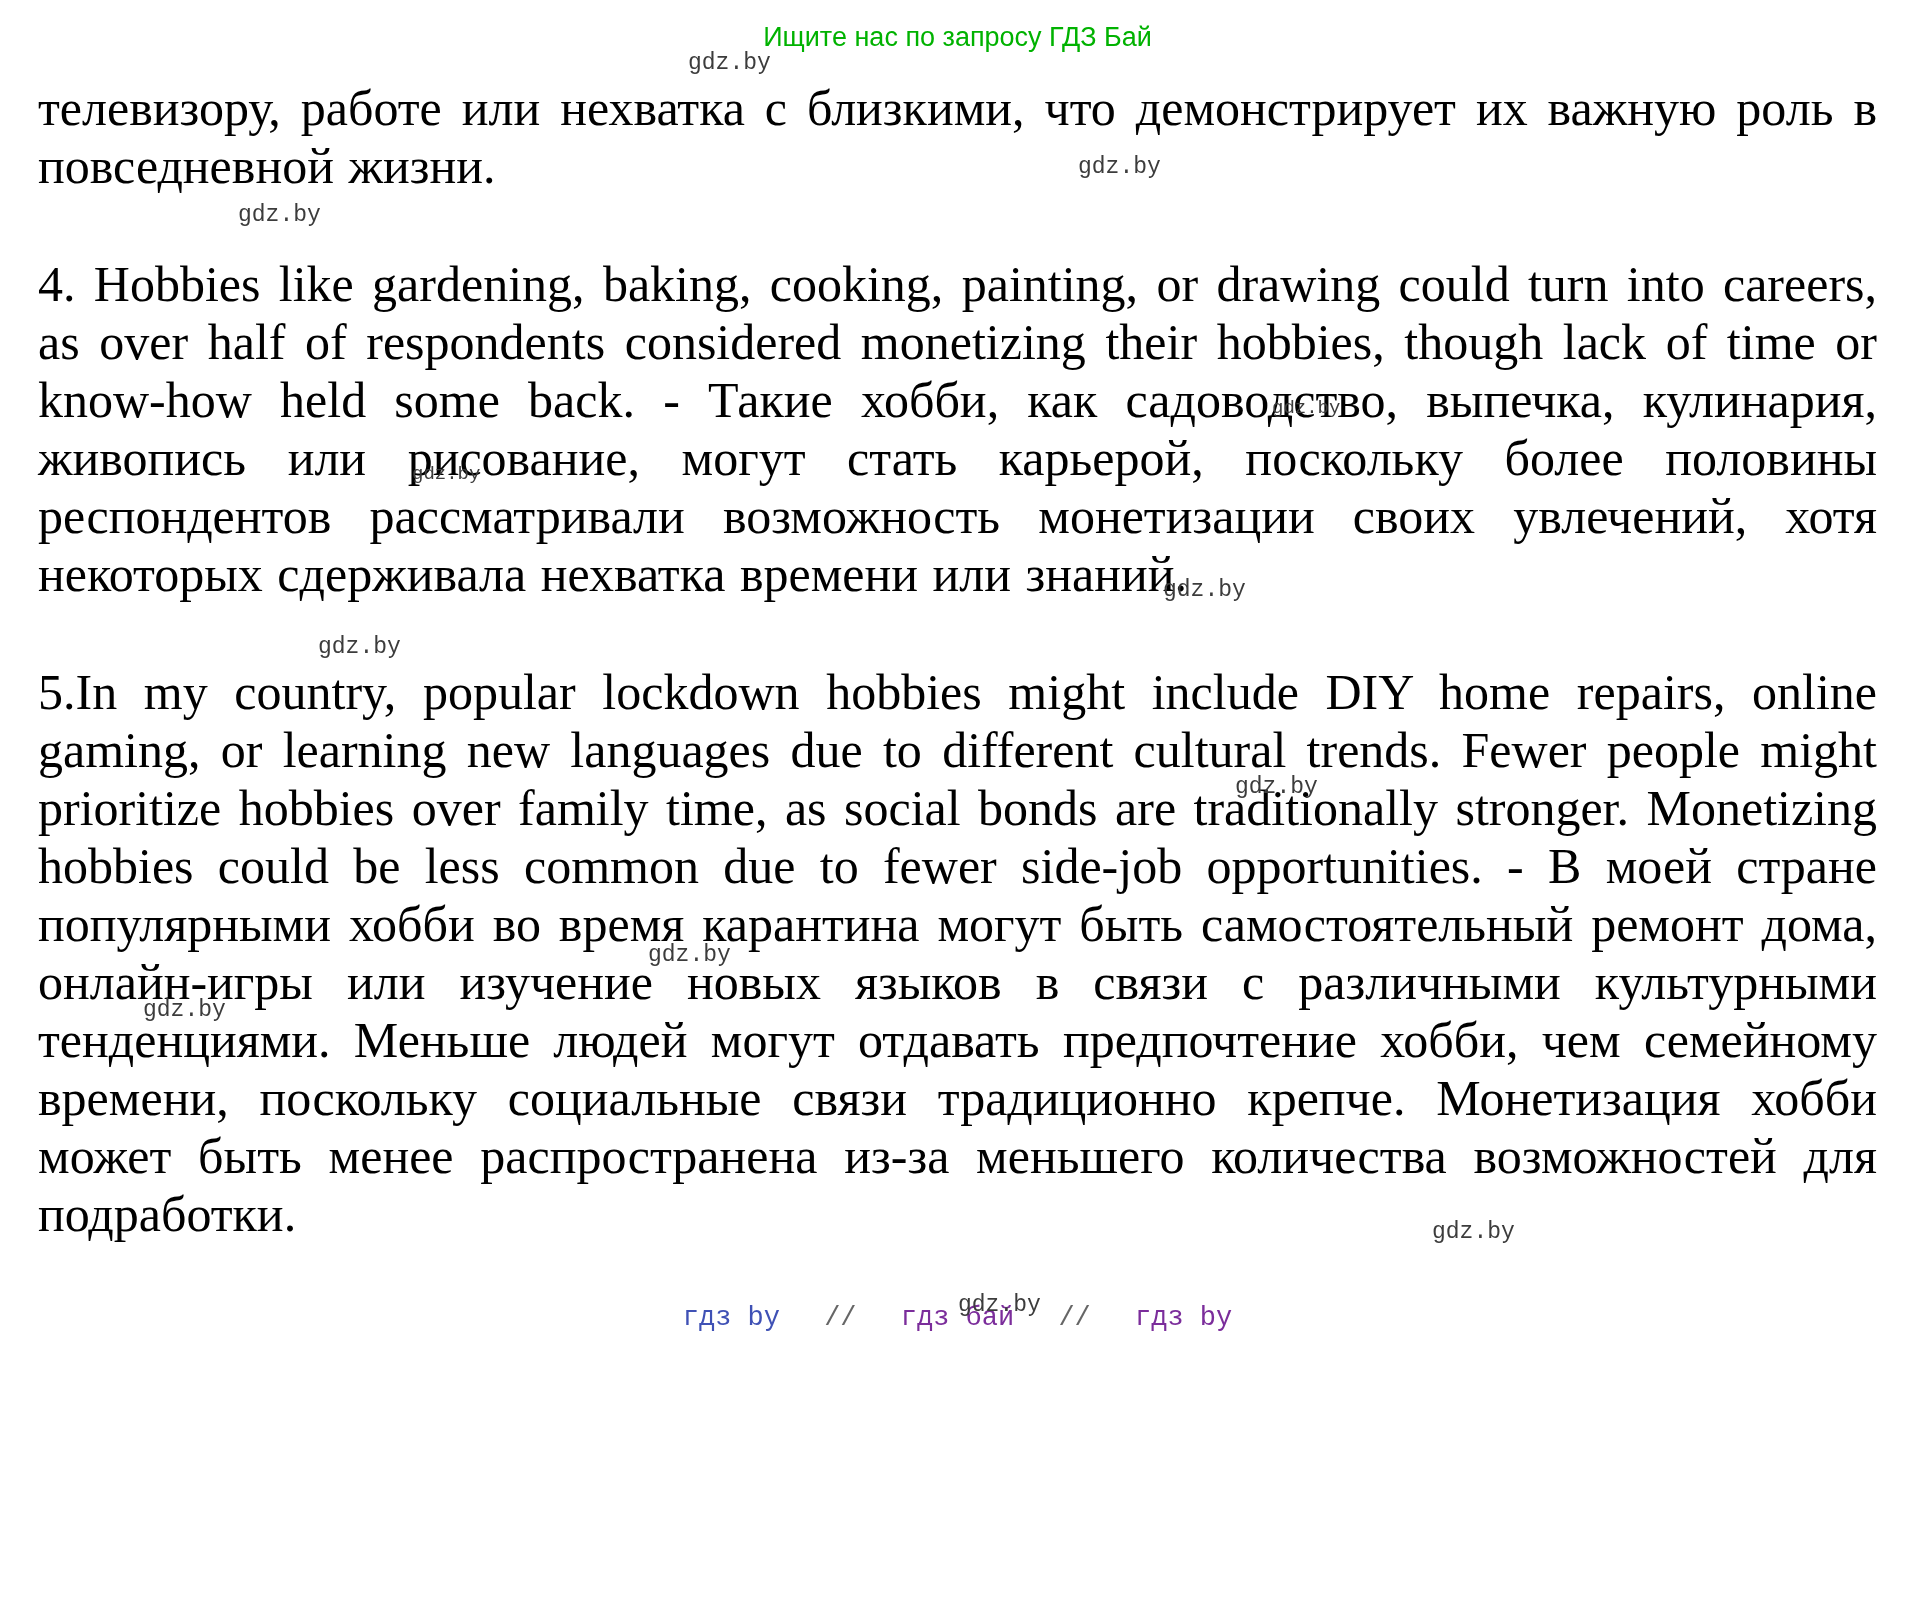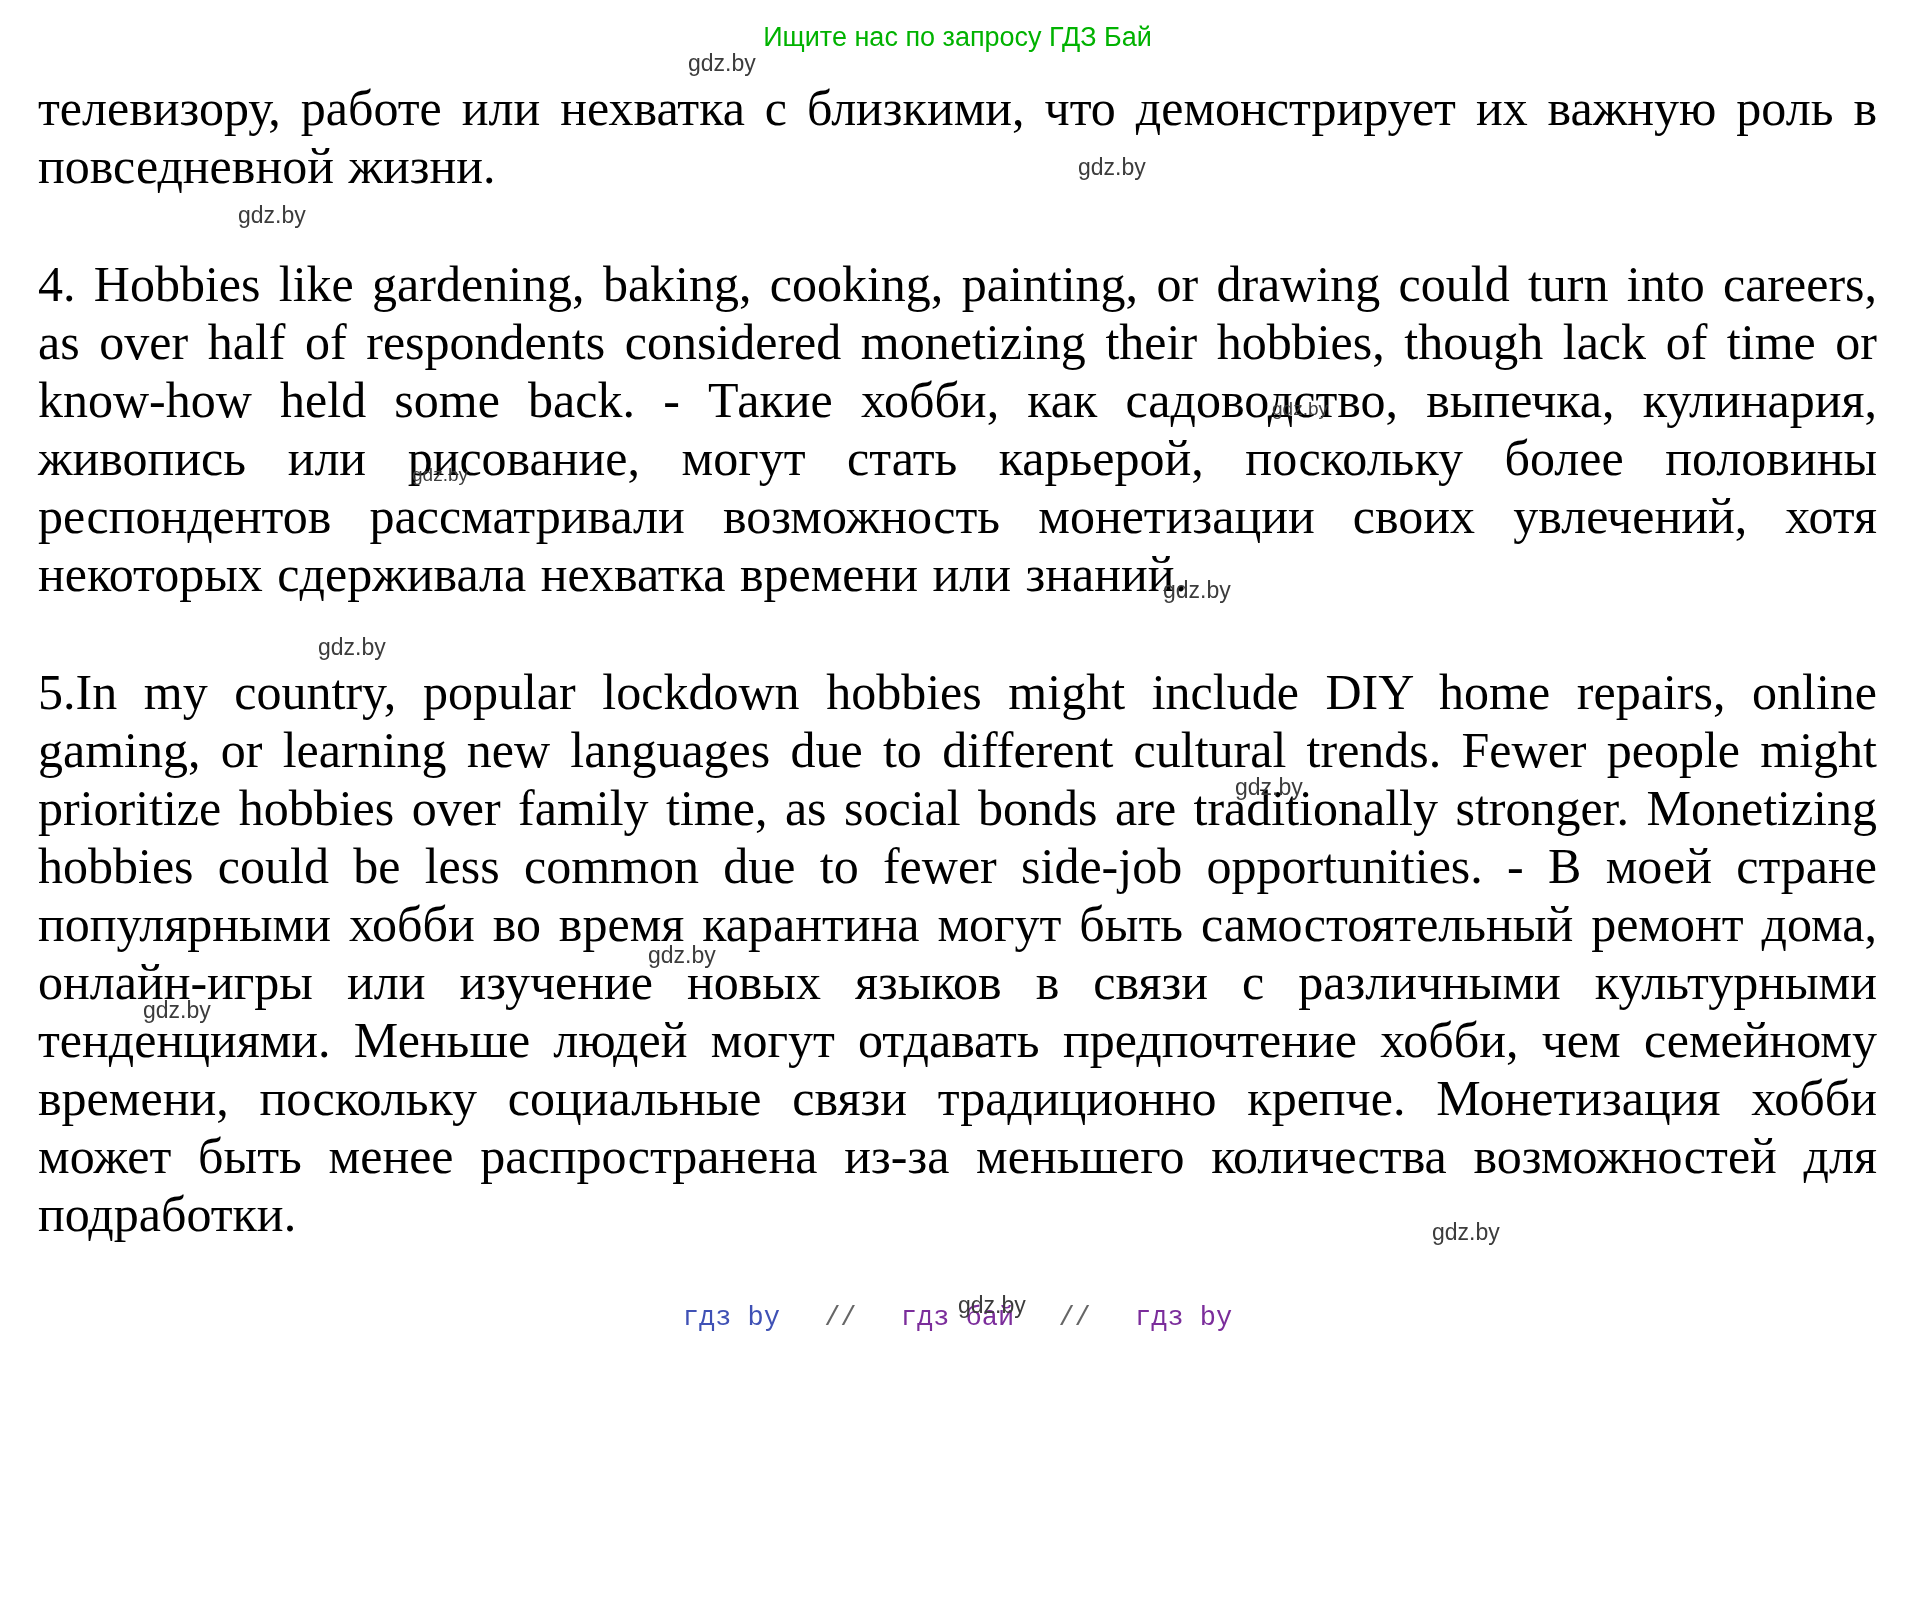--- a/index.html
+++ b/index.html
@@ -31,21 +31,21 @@
     line-height: 58px;
     text-align: justify;
     margin: 0 0 60px 0;
     word-spacing: 2px;
   }
   .doc-text p:first-child {
     margin-top: 26px;
   }
   .wm {
     position: absolute;
-    font-family: Liberation Sans, sans-serif;
+    font-family: Liberation Mono, monospace;
     font-size: 23px;
     line-height: 1;
     white-space: nowrap;
   }
   .wm-sm {
     font-size: 19px;
   }
   .footer {
     text-align: center;
     font-family: Liberation Mono, monospace;

